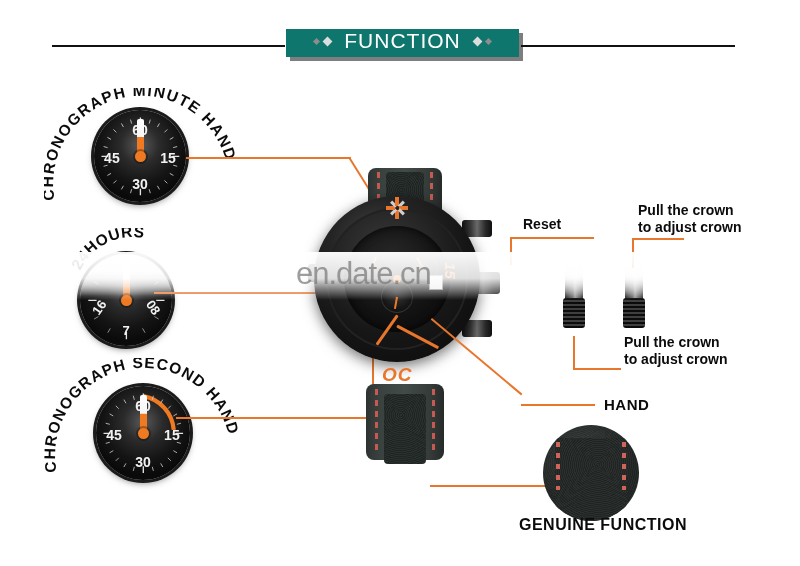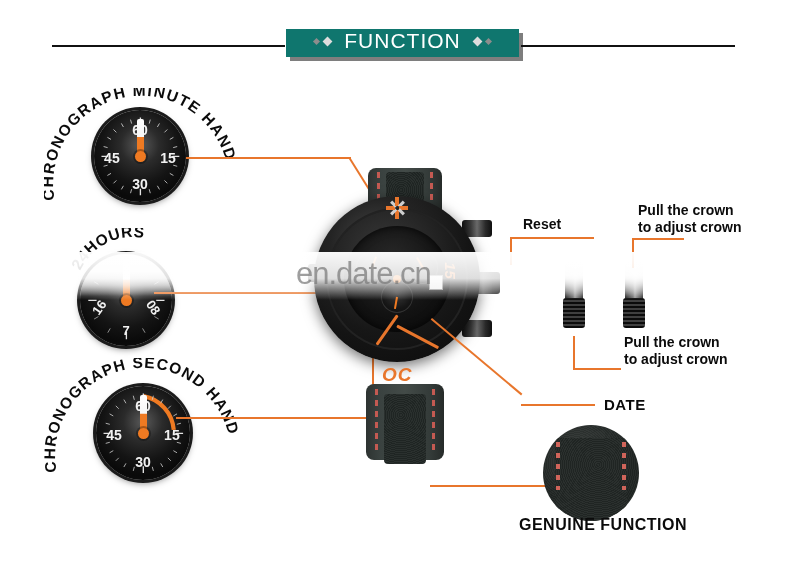--- a/index.html
+++ b/index.html
@@ -336,21 +336,21 @@
         <div class="sd-hub" style="width:8px;height:8px;margin:-4px 0 0 -4px;"></div>
       </div>
       <span class="logo" style="left:128px;top:66px;font-size:15px;transform:rotate(90deg);">15</span>
     </div>
 
     <span class="logo" style="left:82px;top:196px;font-size:19px;letter-spacing:1px;">OC</span>
   </div>
 
   <div class="diag" style="left:432px;top:318px;width:118px;transform:rotate(40deg);"></div>
   <div class="ln lnh" style="left:521px;top:404px;width:74px;"></div>
-  <div class="lbl" style="left:604px;top:396px;font-size:15px;letter-spacing:.5px;">DATE</div>
+  <div class="lbl" style="left:604px;top:396px;font-size:15px;letter-spacing:.5px;">HAND</div>
 
   <div class="lbl" style="left:523px;top:216px;font-size:14px;">Reset</div>
   <div class="ln lnh" style="left:510px;top:237px;width:84px;"></div>
   <div class="ln lnv" style="left:510px;top:237px;height:28px;"></div>
 
   <div class="part" style="left:562px;top:262px;width:24px;height:68px;">
     <div class="stem" style="top:0;width:18px;height:40px;"></div>
     <div class="knurl" style="top:36px;width:22px;height:30px;"></div>
     <div class="fadecap"></div>
   </div>

